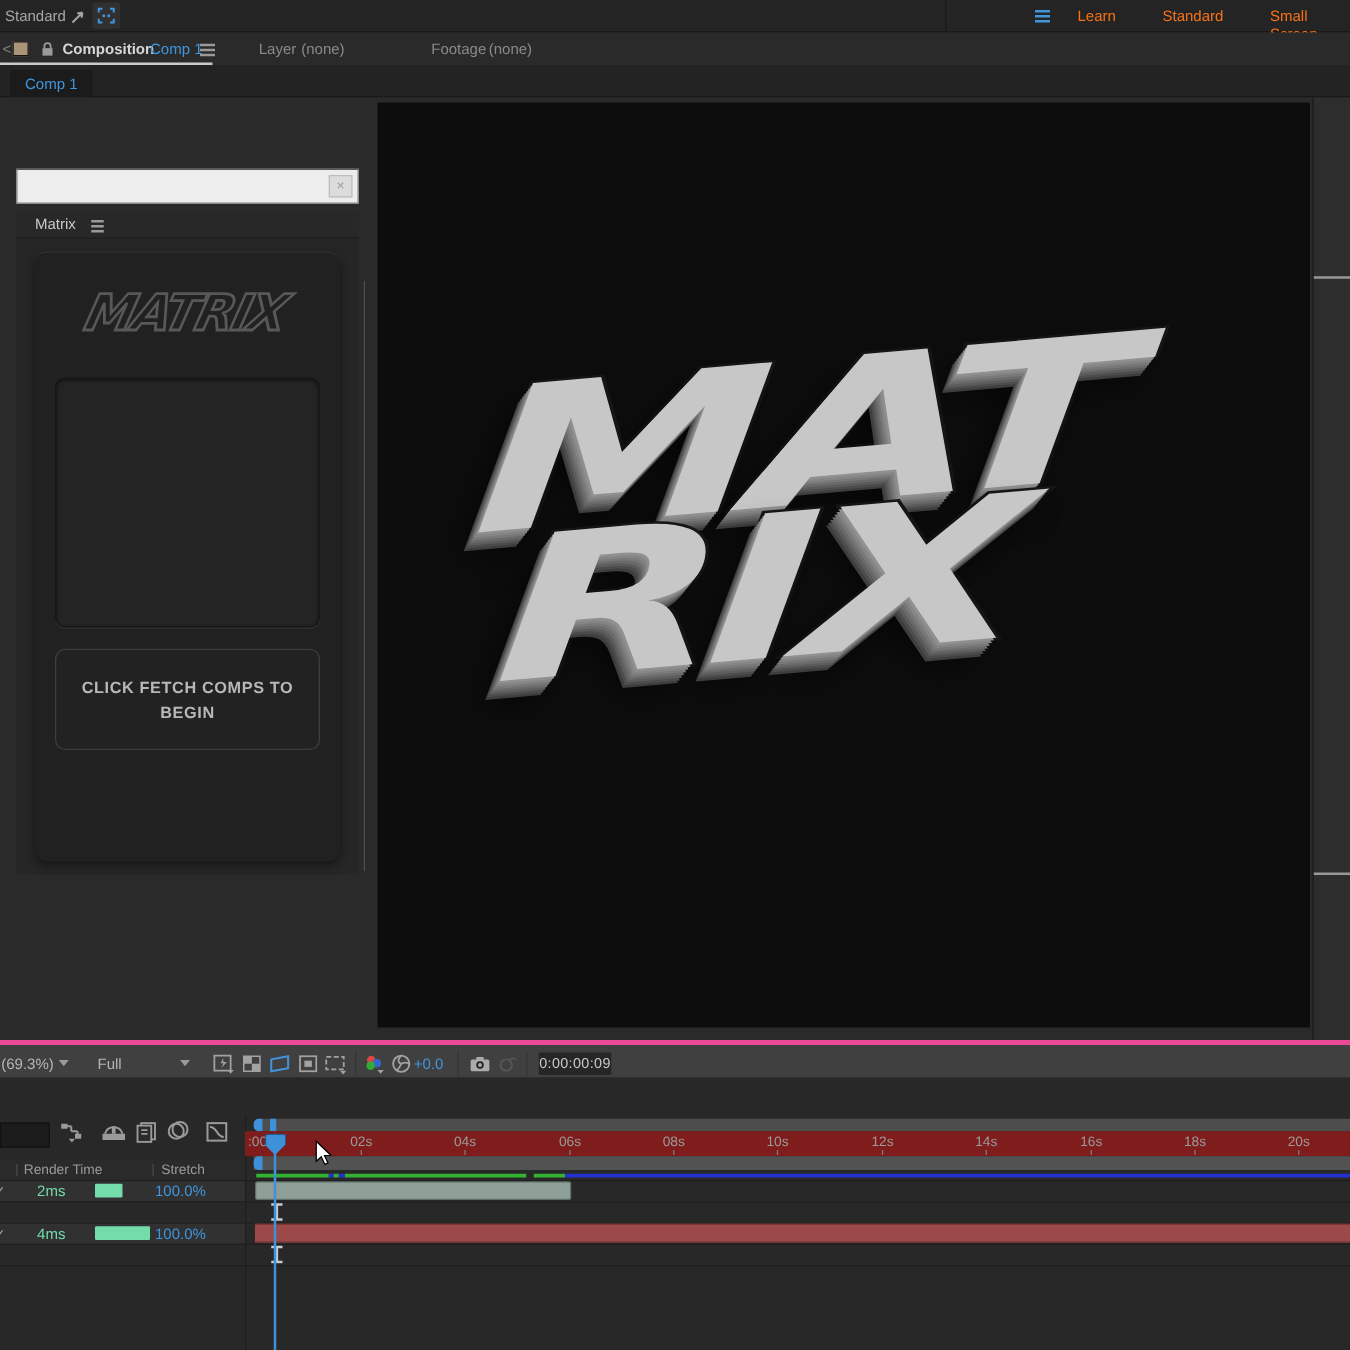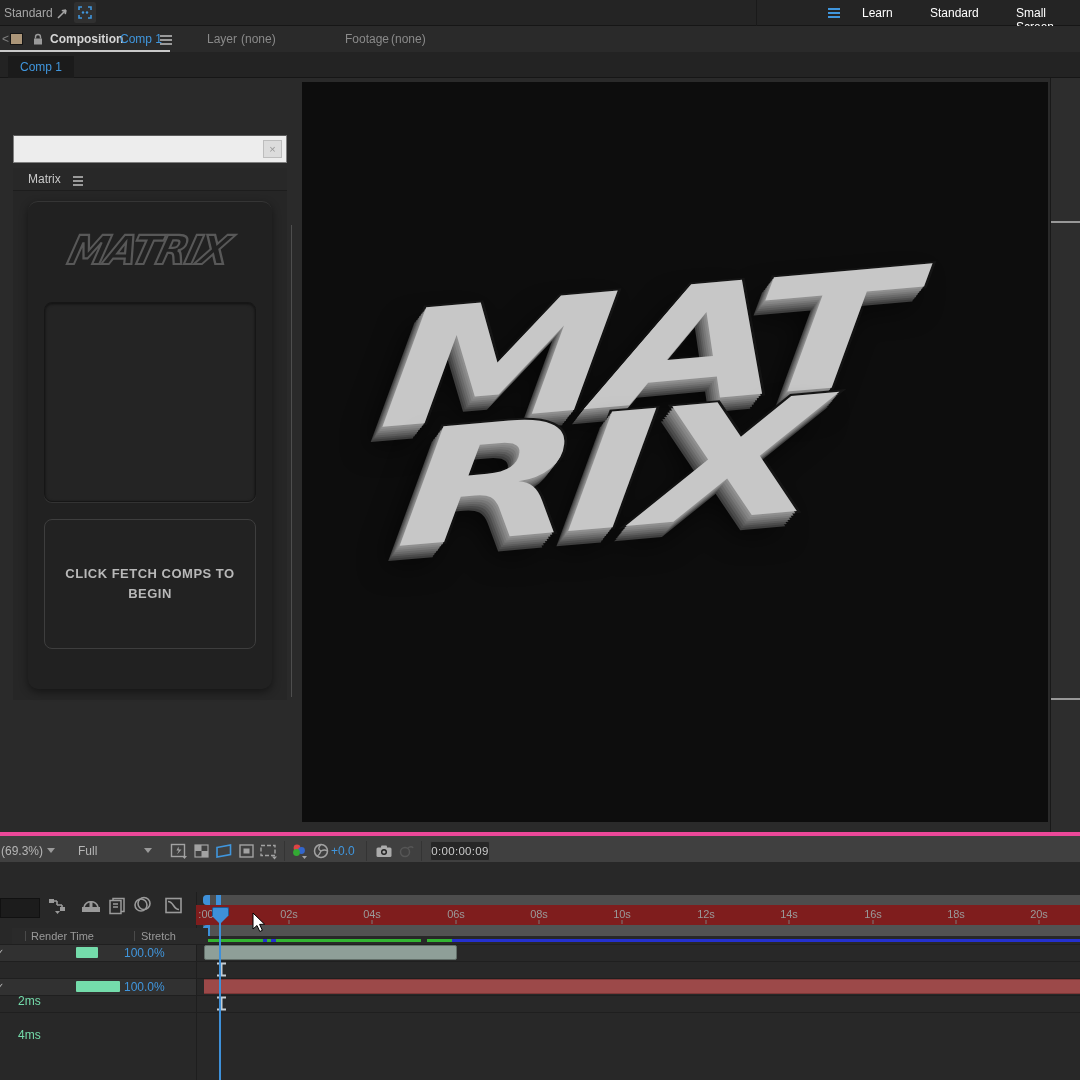--- a/index.html
+++ b/index.html
@@ -6,21 +6,21 @@
   *{box-sizing:border-box;}
   .screen{position:relative;width:1080px;height:1080px;overflow:hidden;
     font-family:"Liberation Sans",sans-serif;color:#a6a6a6;font-size:12px;
     background:#282828;-webkit-font-smoothing:antialiased;}
   .abs{position:absolute;}
 
   
   .menubar{position:absolute;left:0;top:0;width:1080px;height:26px;background:#242424;border-bottom:1px solid #161616;}
   .menubar .label{position:absolute;top:6px;color:#a6a6a6;}
   .snapbtn{position:absolute;left:74px;top:2px;width:22px;height:21px;background:#303030;border-radius:2px;}
-  .ws{position:absolute;top:6px;color:#ffffff;}
+  .ws{position:absolute;top:6px;color:#f97316;}
   .ws.active{color:#4096dd;}
   .vdiv{position:absolute;top:0;width:1px;height:26px;background:#1a1a1a;}
   .burger{position:absolute;width:12px;height:2px;background:#9a9a9a;box-shadow:0 4px 0 #9a9a9a,0 8px 0 #9a9a9a;}
   .burger.blue{background:#4096dd;box-shadow:0 4px 0 #4096dd,0 8px 0 #4096dd;}
 
   
   .paneltabs{position:absolute;left:0;top:26px;width:1080px;height:26px;background:#2a2a2a;}
   .paneltabs .t{position:absolute;top:6px;}
   .swatch-tan{position:absolute;left:10px;top:7px;width:13px;height:12px;background:#ab9578;border:1px solid #141414;}
   .tab-underline{position:absolute;left:0;top:24px;width:170px;height:2px;background:#c9c9c9;}
@@ -52,21 +52,21 @@
   .searchclear{position:absolute;right:4px;top:4px;width:19px;height:18px;background:#dcdcdc;border:1px solid #bdbdbd;
     color:#9a9a9a;font-size:11px;text-align:center;line-height:16px;}
   .searchinput{position:absolute;left:2px;top:2px;width:244px;height:22px;border:none;background:transparent;outline:none;
     font-family:"Liberation Sans",sans-serif;font-size:12px;color:#333;}
   .mx-tabbar{position:absolute;left:13px;top:90px;width:274px;height:23px;background:#282828;border-bottom:1px solid #1d1d1d;}
   .mx-body{position:absolute;left:13px;top:113px;width:274px;height:509px;background:#262626;}
   .mx-card{position:absolute;left:15px;top:10px;width:244px;height:488px;background:#212121;border-radius:10px;
     border-top:1px solid #353535;box-shadow:0 3px 8px rgba(0,0,0,.45);}
   .mx-empty{position:absolute;left:16px;top:100px;width:212px;height:200px;border-radius:8px;background:#242424;
     border:1px solid #161616;box-shadow:inset 0 1px 3px rgba(0,0,0,.6),0 1px 0 #333;}
-  .mx-msg{position:absolute;left:16px;top:317px;width:212px;height:130px;border-radius:8px;border:1px solid #3e3e3e;
+  .mx-msg{position:absolute;left:16px;top:317px;width:212px;height:81px;border-radius:8px;border:1px solid #3e3e3e;
     background:#222;color:#b8b8b8;font-size:13px;font-weight:bold;letter-spacing:.5px;text-align:center;
     display:flex;flex-direction:column;justify-content:center;line-height:20px;}
   .mx-btn{position:absolute;left:18px;top:437px;width:208px;height:32px;border-radius:6px;
     background:linear-gradient(#3e3e3e,#2f2f2f);border:1px solid #191919;border-top-color:#575757;
     color:#c4c4c4;font-size:13px;letter-spacing:1px;text-align:center;line-height:30px;}
 
   
   .vtoolbar{position:absolute;left:0;top:832px;width:1080px;height:30px;background:#404040;border-top:4px solid #ec4899;}
   .vtoolbar .txt{position:absolute;top:8px;color:#b5b5b5;}
   .tri-down{position:absolute;width:0;height:0;border-left:4px solid transparent;border-right:4px solid transparent;border-top:5px solid #9a9a9a;}
@@ -83,25 +83,25 @@
   .navi{position:absolute;left:203px;top:33px;width:877px;height:10px;background:#4d4d4d;border-radius:4px 0 0 4px;}
   .navi-cap{position:absolute;left:0;top:0;width:7px;height:10px;background:#3E90D9;border-radius:4px 0 0 4px;}
   .navi-tick{position:absolute;left:13px;top:0;width:5px;height:10px;background:#3E90D9;}
   .ruler{position:absolute;left:196px;top:43px;width:884px;height:20px;background:#7f1d1d;}
   .rlabel{position:absolute;top:3px;color:#9a9a9a;font-size:11px;transform:translateX(-50%);}
   .rtick{position:absolute;top:15px;width:1px;height:4px;background:#7d7d7d;transform:translateX(-50%);}
   .workarea{position:absolute;left:203px;top:63px;width:877px;height:11px;background:#525252;}
   .wa-cap{position:absolute;left:0;top:0;width:7px;height:11px;background:#3E90D9;border-radius:4px 0 0 4px;}
   .cseg{position:absolute;top:77px;height:3px;}
   .tl-sep{position:absolute;left:0;width:1080px;height:1px;background:#1f1f1f;}
-  .hdr{position:absolute;left:12px;top:66px;width:196px;height:16px;background:#2a2a2a;}
+  .hdr{position:absolute;left:0;top:66px;width:196px;height:16px;background:#2a2a2a;}
   .hdr .hl{position:absolute;top:2px;color:#9a9a9a;font-size:11px;}
   .hdr .hd{position:absolute;top:3px;width:1px;height:10px;background:#4a4a4a;}
   .rowbg{position:absolute;left:0;width:196px;height:17px;background:#313131;}
-  .val-g{position:absolute;width:46px;text-align:left;color:#74dcab;font-size:12px;margin-top:48px;}
+  .val-g{position:absolute;width:46px;text-align:center;color:#74dcab;font-size:12px;}
   .val-b{position:absolute;color:#4096dd;font-size:12px;}
   .swatch-g{position:absolute;height:11px;background:#74dcab;border-radius:1px;}
   .check{position:absolute;left:-4px;color:#b0b0b0;font-size:10px;}
   .layerbar1{position:absolute;left:204px;top:83px;width:253px;height:15px;background:#8e9f98;border:1px solid #626f69;border-radius:2px;z-index:3;}
   .layerbar2{position:absolute;left:204px;top:117px;width:876px;height:15px;background:#9c4949;border-top:1px solid #7d3737;border-bottom:1px solid #7d3737;z-index:3;}
   .ibeam{position:absolute;z-index:4;}
   .playline{position:absolute;left:219px;top:45px;width:2px;height:173px;background:#3E90D9;z-index:6;}
   .pflag{position:absolute;left:212px;top:45px;z-index:7;}
   .pflag .cap{width:17px;height:9px;background:#3E90D9;border-radius:2px 2px 0 0;border:1px solid #1d5d94;border-bottom:none;}
   .pflag .tri{width:0;height:0;border-left:8.5px solid transparent;border-right:8.5px solid transparent;border-top:8px solid #3E90D9;}

